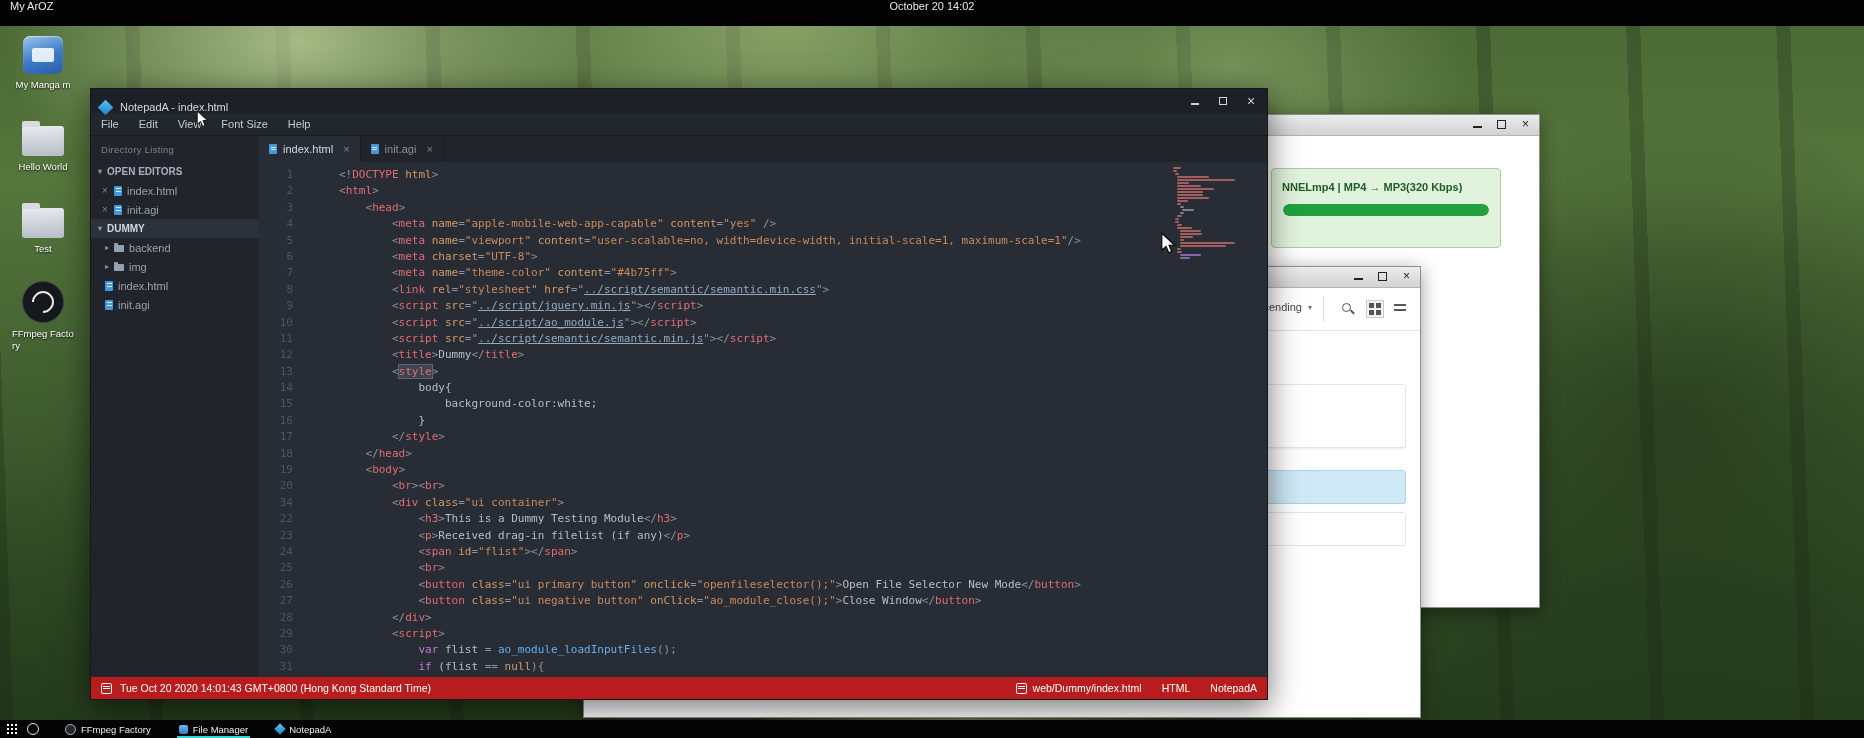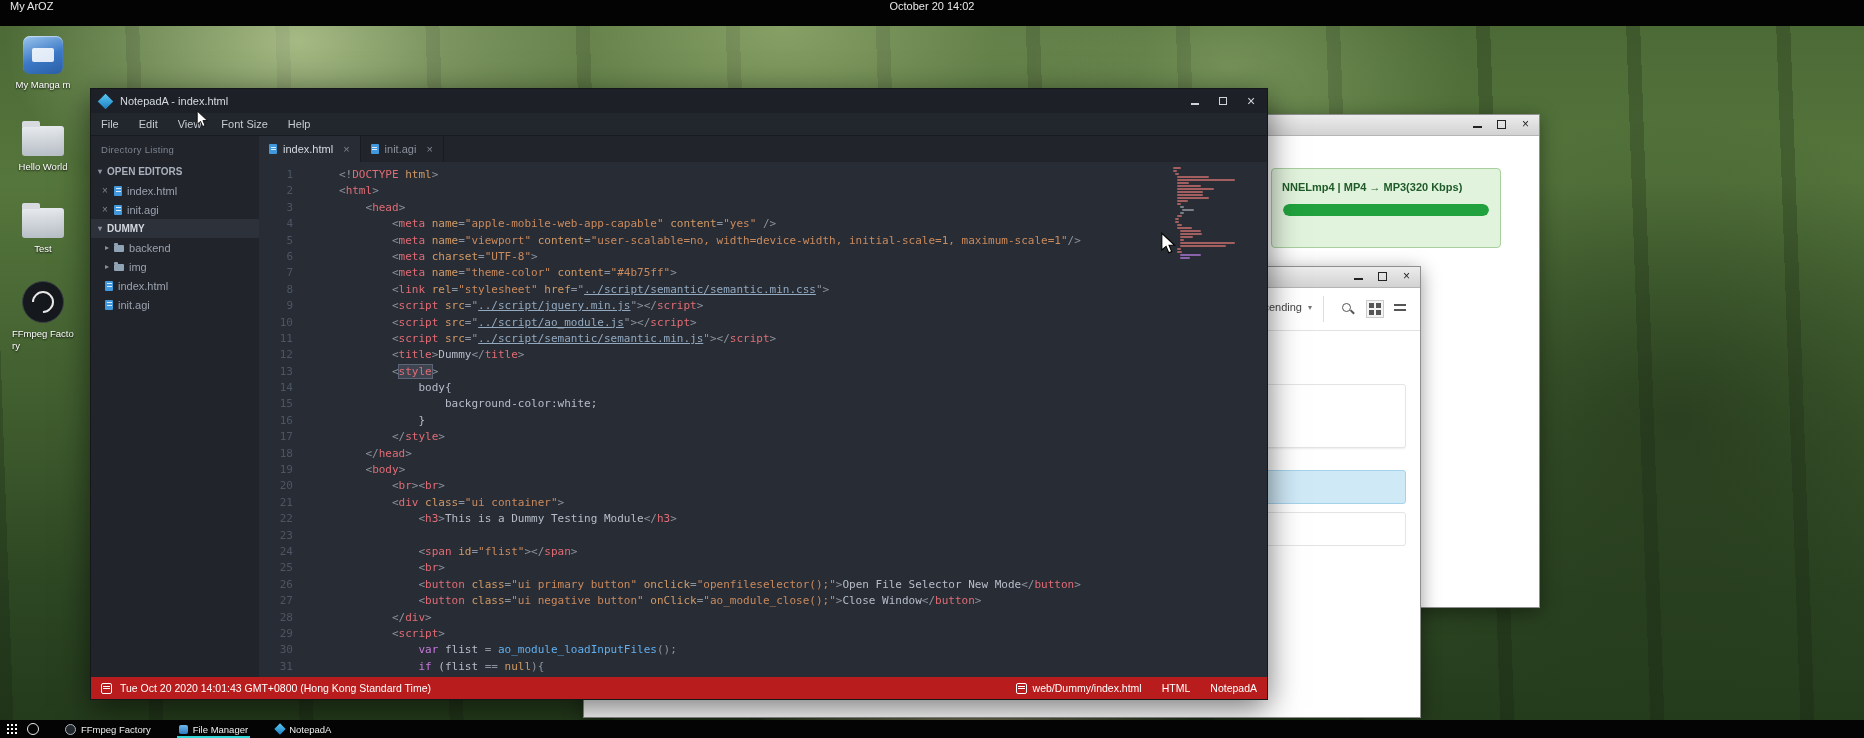--- a/index.html
+++ b/index.html
@@ -75,21 +75,21 @@
     background:repeating-linear-gradient(180deg,#555 0 2px,transparent 2px 5px);}
   .fm-list{position:absolute;left:14px;right:14px;top:117px;bottom:10px;overflow:hidden;}
   .fm-card{height:62px;background:#fff;border:1px solid #e4e4e4;border-radius:3px;
     box-shadow:0 1px 2px rgba(0,0,0,.08);margin-bottom:22px;}
   .fm-row{height:32px;border:1px solid #e4e4e4;border-radius:3px;margin-bottom:8px;background:#fff;}
   .fm-row.sel{background:#cfe9f7;border-color:#a5d3ec;}
 
   
   .np{position:absolute;left:90px;top:88px;width:1176px;height:610px;background:#282c34;
     border:1px solid #15171b;box-shadow:0 8px 30px rgba(0,0,0,.55);z-index:4;display:flex;flex-direction:column;}
-  .np-title{height:24px;background:#1d2127;display:flex;align-items:center;flex:0 0 auto;position:relative;}
+  .np-title{height:24px;background:#1d2127;display:flex;align-items:flex-end;flex:0 0 auto;position:relative;}
   .np-logo{width:11px;height:11px;margin:0 9px 0 9px;background:linear-gradient(135deg,#59c7f2,#1d7fc4);transform:rotate(45deg);}
   .np-title-text{font-size:11px;color:#d5d9e0;}
   .np-btns{position:absolute;right:10px;top:0;height:24px;display:flex;align-items:center;gap:16px;}
   .wbtn{width:12px;height:12px;position:relative;color:#d0d4da;text-align:center;}
   .wbtn.min::after{content:'';position:absolute;left:2px;right:2px;top:8px;height:1.5px;background:#d0d4da;}
   .wbtn.max::after{content:'';position:absolute;inset:2px;border:1.2px solid #d0d4da;}
   .wbtn.cls{font-size:14px;line-height:12px;}
   .np-menu{height:22px;background:#22262d;display:flex;align-items:center;border-bottom:1px solid #181b20;flex:0 0 auto;}
   .menu-item{padding:0 10px;font-size:11px;color:#c6cbd2;height:22px;line-height:22px;}
   .np-body{flex:1;display:flex;min-height:0;}
@@ -309,23 +309,23 @@
               <div class="cl"><span class="ln">11</span><span class="lt"><span class="tk-x">        </span><span class="tk-p">&lt;</span><span class="tk-t">script</span><span class="tk-x"> </span><span class="tk-a">src</span><span class="tk-p">="</span><span class="tk-l">../script/semantic/semantic.min.js</span><span class="tk-p">"&gt;</span><span class="tk-p">&lt;/</span><span class="tk-t">script</span><span class="tk-p">&gt;</span></span></div>
               <div class="cl"><span class="ln">12</span><span class="lt"><span class="tk-x">        </span><span class="tk-p">&lt;</span><span class="tk-t">title</span><span class="tk-p">&gt;</span><span class="tk-x">Dummy</span><span class="tk-p">&lt;/</span><span class="tk-t">title</span><span class="tk-p">&gt;</span></span></div>
               <div class="cl"><span class="ln">13</span><span class="lt"><span class="tk-x">        </span><span class="tk-p">&lt;</span><span class="tk-th">style</span><span class="tk-p">&gt;</span></span></div>
               <div class="cl"><span class="ln">14</span><span class="lt"><span class="tk-x">            body{</span></span></div>
               <div class="cl"><span class="ln">15</span><span class="lt"><span class="tk-x">                background-color:white;</span></span></div>
               <div class="cl"><span class="ln">16</span><span class="lt"><span class="tk-x">            }</span></span></div>
               <div class="cl"><span class="ln">17</span><span class="lt"><span class="tk-x">        </span><span class="tk-p">&lt;/</span><span class="tk-t">style</span><span class="tk-p">&gt;</span></span></div>
               <div class="cl"><span class="ln">18</span><span class="lt"><span class="tk-x">    </span><span class="tk-p">&lt;/</span><span class="tk-t">head</span><span class="tk-p">&gt;</span></span></div>
               <div class="cl"><span class="ln">19</span><span class="lt"><span class="tk-x">    </span><span class="tk-p">&lt;</span><span class="tk-t">body</span><span class="tk-p">&gt;</span></span></div>
               <div class="cl"><span class="ln">20</span><span class="lt"><span class="tk-x">        </span><span class="tk-p">&lt;</span><span class="tk-t">br</span><span class="tk-p">&gt;</span><span class="tk-p">&lt;</span><span class="tk-t">br</span><span class="tk-p">&gt;</span></span></div>
-              <div class="cl"><span class="ln">21</span><span class="lt"><span class="tk-x">        </span><span class="tk-p">&lt;</span><span class="tk-t">div</span><span class="tk-x"> </span><span class="tk-a">class</span><span class="tk-p">=</span><span class="tk-s">"ui container"</span><span class="tk-p">&gt;</span></span></div>
+              <div class="cl"><span class="ln">34</span><span class="lt"><span class="tk-x">        </span><span class="tk-p">&lt;</span><span class="tk-t">div</span><span class="tk-x"> </span><span class="tk-a">class</span><span class="tk-p">=</span><span class="tk-s">"ui container"</span><span class="tk-p">&gt;</span></span></div>
               <div class="cl"><span class="ln">22</span><span class="lt"><span class="tk-x">            </span><span class="tk-p">&lt;</span><span class="tk-t">h3</span><span class="tk-p">&gt;</span><span class="tk-x">This is a Dummy Testing Module</span><span class="tk-p">&lt;/</span><span class="tk-t">h3</span><span class="tk-p">&gt;</span></span></div>
-              <div class="cl"><span class="ln">23</span></div>
+              <div class="cl"><span class="ln">23</span><span class="lt"><span class="tk-x">            </span><span class="tk-p">&lt;</span><span class="tk-t">p</span><span class="tk-p">&gt;</span><span class="tk-x">Received drag-in filelist (if any)</span><span class="tk-p">&lt;/</span><span class="tk-t">p</span><span class="tk-p">&gt;</span></span></div>
               <div class="cl"><span class="ln">24</span><span class="lt"><span class="tk-x">            </span><span class="tk-p">&lt;</span><span class="tk-t">span</span><span class="tk-x"> </span><span class="tk-a">id</span><span class="tk-p">=</span><span class="tk-s">"flist"</span><span class="tk-p">&gt;</span><span class="tk-p">&lt;/</span><span class="tk-t">span</span><span class="tk-p">&gt;</span></span></div>
               <div class="cl"><span class="ln">25</span><span class="lt"><span class="tk-x">            </span><span class="tk-p">&lt;</span><span class="tk-t">br</span><span class="tk-p">&gt;</span></span></div>
               <div class="cl"><span class="ln">26</span><span class="lt"><span class="tk-x">            </span><span class="tk-p">&lt;</span><span class="tk-t">button</span><span class="tk-x"> </span><span class="tk-a">class</span><span class="tk-p">=</span><span class="tk-s">"ui primary button"</span><span class="tk-x"> </span><span class="tk-a">onclick</span><span class="tk-p">=</span><span class="tk-s">"openfileselector();"</span><span class="tk-p">&gt;</span><span class="tk-x">Open File Selector New Mode</span><span class="tk-p">&lt;/</span><span class="tk-t">button</span><span class="tk-p">&gt;</span></span></div>
               <div class="cl"><span class="ln">27</span><span class="lt"><span class="tk-x">            </span><span class="tk-p">&lt;</span><span class="tk-t">button</span><span class="tk-x"> </span><span class="tk-a">class</span><span class="tk-p">=</span><span class="tk-s">"ui negative button"</span><span class="tk-x"> </span><span class="tk-a">onClick</span><span class="tk-p">=</span><span class="tk-s">"ao_module_close();"</span><span class="tk-p">&gt;</span><span class="tk-x">Close Window</span><span class="tk-p">&lt;/</span><span class="tk-t">button</span><span class="tk-p">&gt;</span></span></div>
               <div class="cl"><span class="ln">28</span><span class="lt"><span class="tk-x">        </span><span class="tk-p">&lt;/</span><span class="tk-t">div</span><span class="tk-p">&gt;</span></span></div>
               <div class="cl"><span class="ln">29</span><span class="lt"><span class="tk-x">        </span><span class="tk-p">&lt;</span><span class="tk-t">script</span><span class="tk-p">&gt;</span></span></div>
               <div class="cl"><span class="ln">30</span><span class="lt"><span class="tk-x">            </span><span class="tk-k">var</span><span class="tk-x"> flist </span><span class="tk-p">= </span><span class="tk-f">ao_module_loadInputFiles</span><span class="tk-p">();</span></span></div>
               <div class="cl"><span class="ln">31</span><span class="lt"><span class="tk-x">            </span><span class="tk-k">if</span><span class="tk-x"> (flist </span><span class="tk-p">==</span><span class="tk-x"> </span><span class="tk-n">null</span><span class="tk-p">){</span></span></div>
             </div>
           <div class="minimap">

